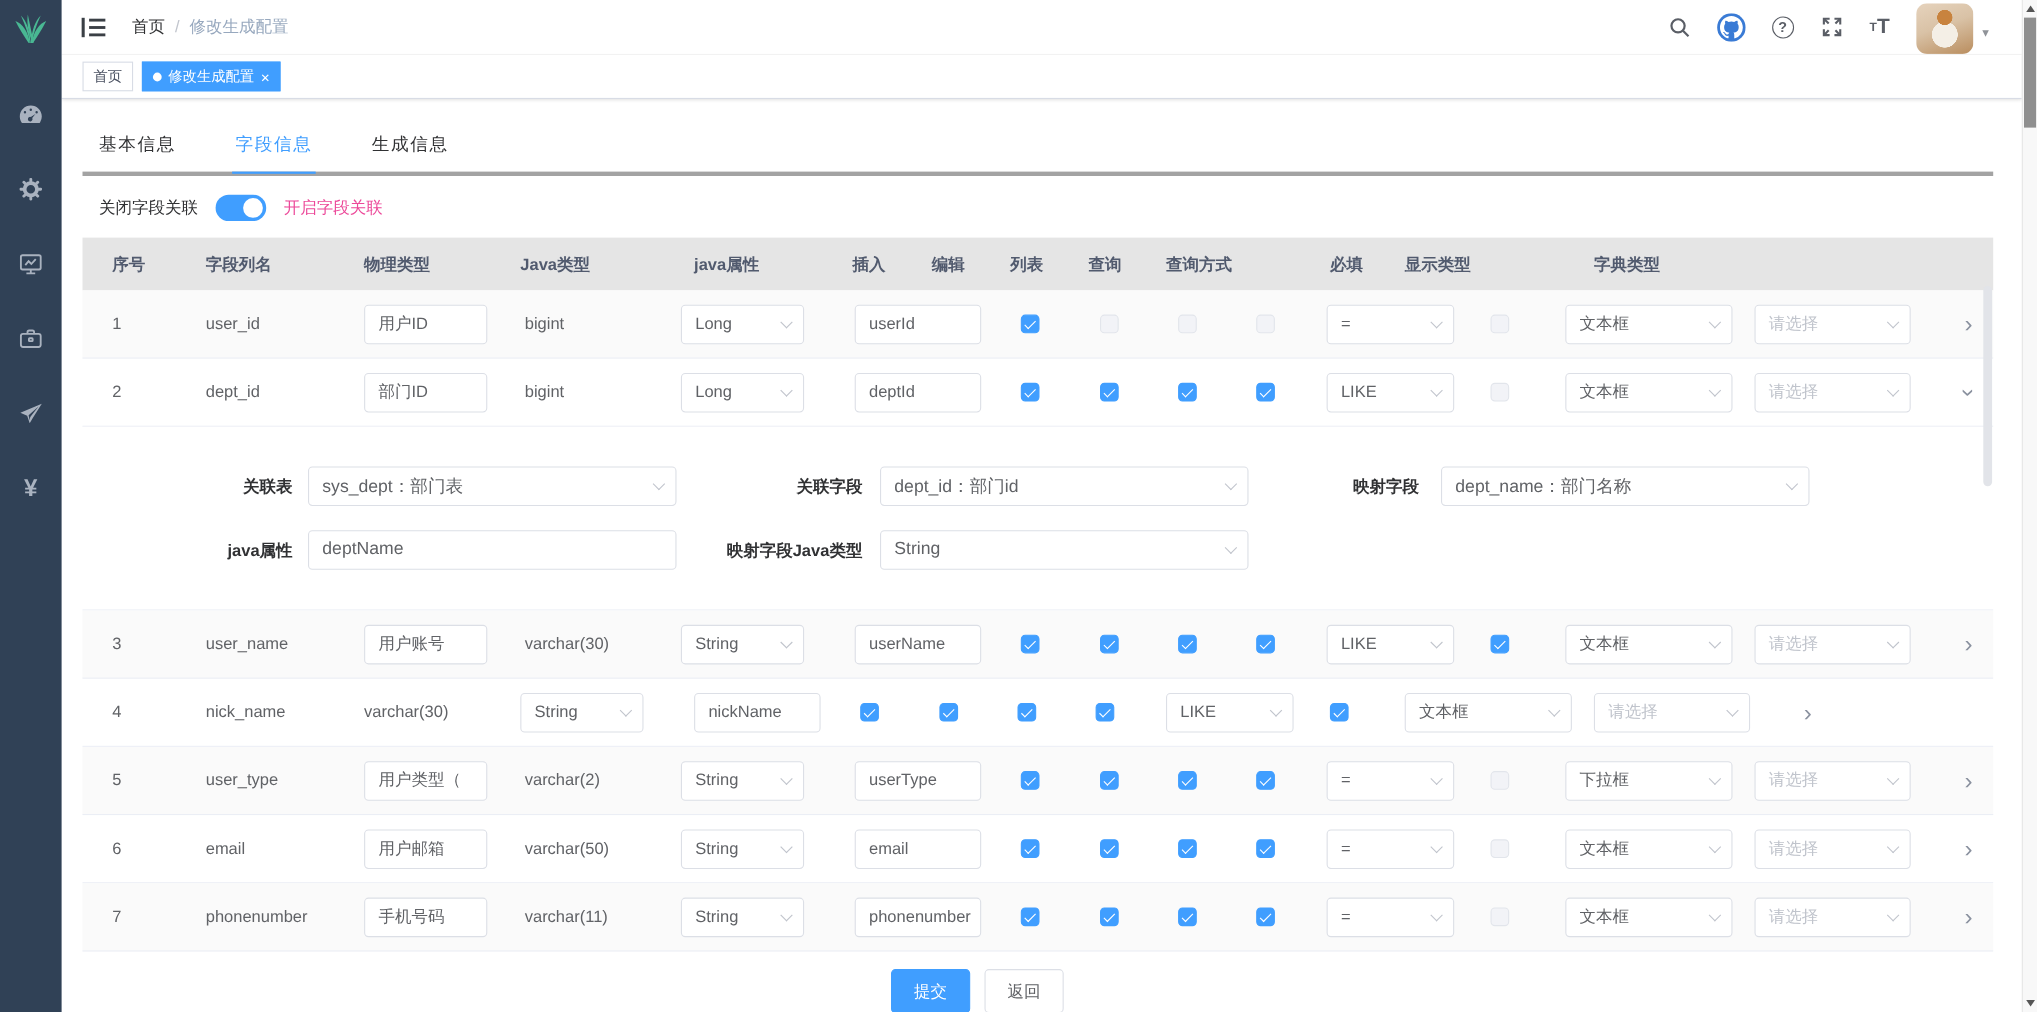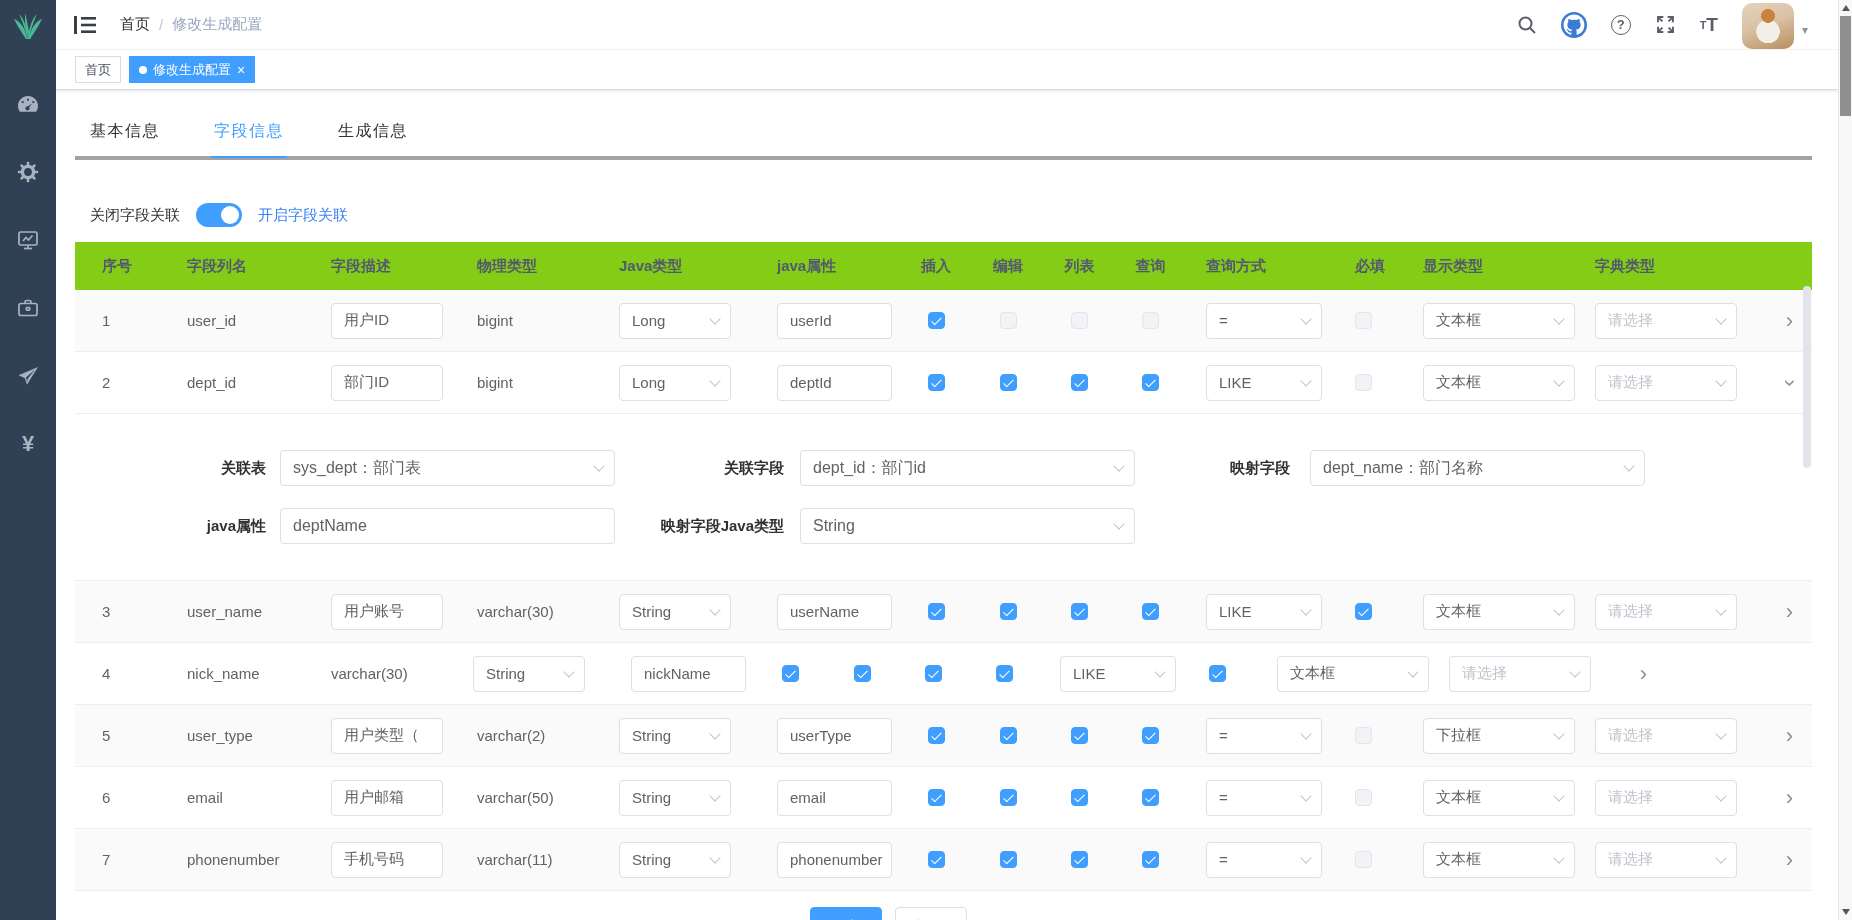--- a/index.html
+++ b/index.html
@@ -51,29 +51,29 @@
   
   .app-main { position:absolute; left:56px; top:90px; width:1782px; height:830px; background:#fff; }
   .page { padding-left:19px; width:1756px; }
 
   .el-tabs { margin-top:18px; height:52px; display:flex; align-items:flex-end; border-bottom:4px solid #a3a3a3; width:1737px; }
   .tab { position:relative; font-size:16px; letter-spacing:1.5px; color:#303133; padding:0 3px 14px 3px;
     margin-left:12px; margin-right:36px; cursor:pointer; }
   .tab.active { color:#409eff; }
   .tab.active::after { content:""; position:absolute; left:0; right:0; bottom:-2px; height:2px; background:#409eff; }
 
-  .relation-bar { margin-top:40px; display:flex; align-items:center; height:30px; }
+  .relation-bar { margin-top:14px; display:flex; align-items:center; height:30px; }
   .rel-off { font-size:15px; color:#303133; margin-left:15px; }
   .switch { position:relative; width:46px; height:24px; border-radius:12px; background:#409eff; margin:0 16px; cursor:pointer; }
   .switch::after { content:""; position:absolute; right:3px; top:3px; width:18px; height:18px; border-radius:50%; background:#fff; }
-  .rel-on { font-size:15px; color:#3b82f6; cursor:pointer; }
+  .rel-on { font-size:15px; color:#ec4899; cursor:pointer; }
 
   
   .gen-table { margin-top:12px; width:1737px; position:relative; }
-  .thead { display:flex; height:48px; align-items:center; background:#84cc16; color:#515a6e; font-weight:bold; font-size:15px; }
+  .thead { display:flex; height:48px; align-items:center; background:#e5e5e5; color:#515a6e; font-weight:bold; font-size:15px; }
   .rline { display:flex; height:62px; align-items:center; font-size:15px; }
   .trow:nth-child(odd) .rline { background:#fafafa; }
   .trow .rline { border-bottom:1px solid #ebeef5; }
   .c { display:flex; align-items:center; height:100%; }
   .c1 { width:112px; padding-left:27px; }
   .c2 { width:144px; }
   .c3 { width:146px; }
   .c4 { width:142px; }
   .c5 { width:158px; }
   .c6 { width:123px; }
@@ -283,21 +283,20 @@
     <div class="relation-bar">
       <span class="rel-off">关闭字段关联</span>
       <span class="switch"></span>
       <span class="rel-on">开启字段关联</span>
     </div>
 
     <div class="gen-table">
       <div class="thead">
         <div class="c c1">序号</div>
         <div class="c c2">字段列名</div>
-        <div class="c c3">字段描述</div>
         <div class="c c4">物理类型</div>
         <div class="c c5">Java类型</div>
         <div class="c c6">java属性</div>
         <div class="c c7">插入</div>
         <div class="c c8">编辑</div>
         <div class="c c9">列表</div>
         <div class="c c10">查询</div>
         <div class="c c11">查询方式</div>
         <div class="c c12">必填</div>
         <div class="c c13">显示类型</div>

